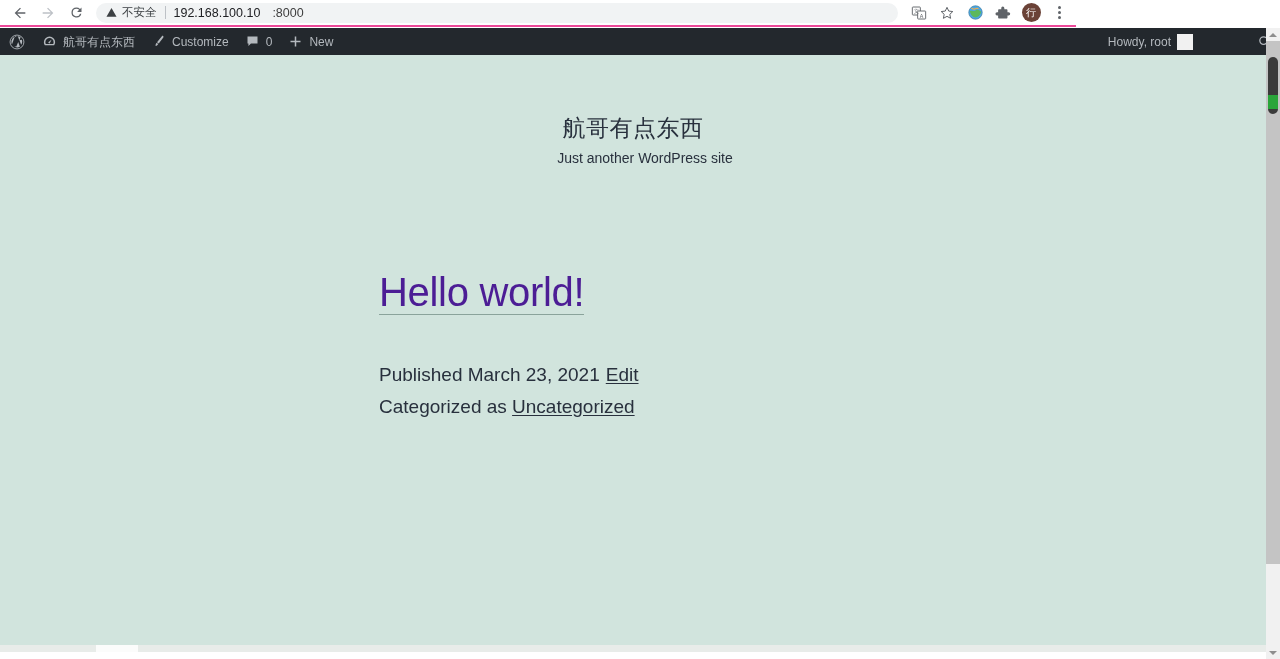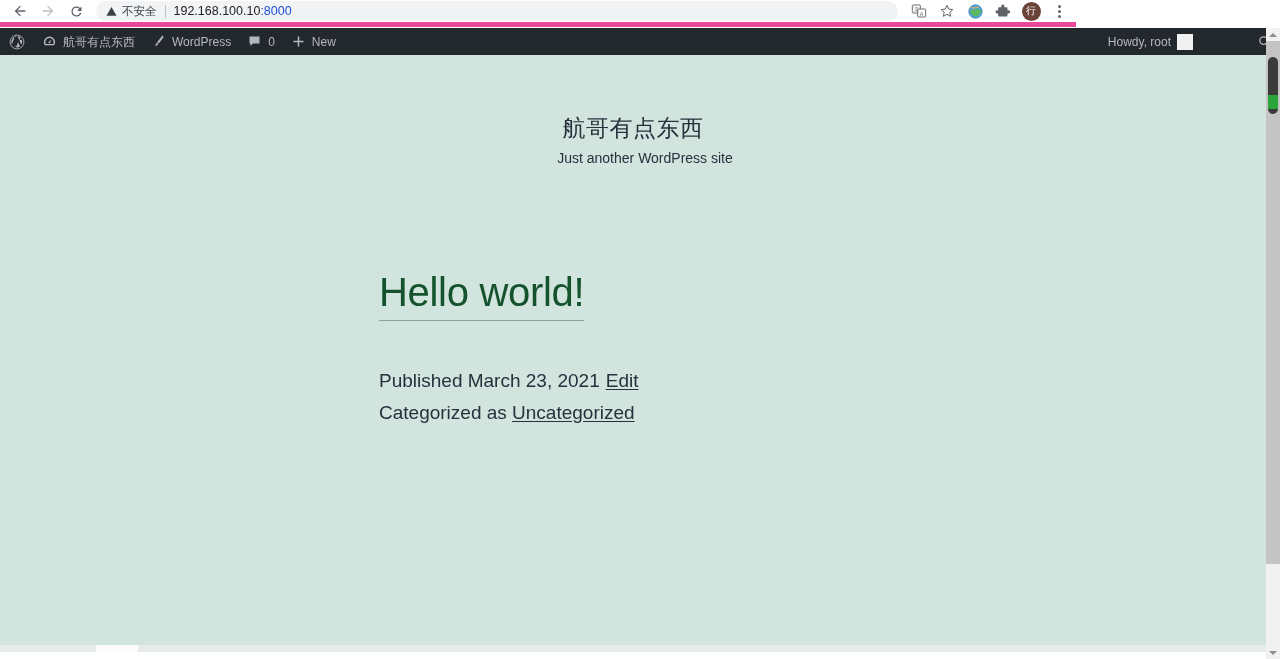--- a/index.html
+++ b/index.html
@@ -14,21 +14,21 @@
   }
 
   
   .browser-toolbar {
     position: absolute;
     top: 0; left: 0;
     width: 1076px; height: 27px;
     background: #ffffff;
     display: flex;
     align-items: center;
-    border-bottom: 5px solid #ec4899;
+    border-bottom: 2px solid #ec4899;
   }
   .nav-btns {
     display: flex;
     align-items: center;
     padding-left: 6px;
   }
   .nav-btn {
     width: 28px; height: 24px;
     display: flex;
     align-items: center;
@@ -67,21 +67,21 @@
     background: #bdc1c6;
     margin: 0 8px;
     flex-shrink: 0;
   }
   .omnibox-url {
     font-size: 12.5px;
     color: #202124;
     white-space: nowrap;
     overflow: hidden;
   }
-  .omnibox-url .port { color: #1d4ed8; }
+  .omnibox-url .port { color: #404040; padding-left: 12px; }
 
   .toolbar-icons {
     display: flex;
     align-items: center;
     gap: 2px;
     padding-right: 4px;
     flex-shrink: 0;
   }
   .tb-icon {
     width: 26px; height: 24px;
@@ -179,25 +179,25 @@
   }
 
   .post-area {
     margin-left: 379px;
     width: 520px;
     padding-top: 104px;
   }
   .post-title {
     font-size: 40px;
     font-weight: 400;
-    color: #14532d;
+    color: #4c1d95;
     line-height: 1.1;
     display: inline-block;
     border-bottom: 1px solid #8aa39b;
-    padding-bottom: 6px;
+    padding-bottom: 0;
     cursor: pointer;
     letter-spacing: -0.3px;
   }
   .post-excerpt {
     margin-top: 37px;
     font-size: 16.5px;
     line-height: 1.72;
     color: #28303d;
     max-width: 500px;
   }
@@ -372,21 +372,21 @@
         <path d="M12 4a9 9 0 0 0-9 9c0 2 .6 3.5 1.6 4.9h14.8A8.9 8.9 0 0 0 21 13a9 9 0 0 0-9-9zm0 2.4a6.6 6.6 0 0 1 6.6 6.6c0 1.2-.3 2.2-.8 3.1H6.2a6.4 6.4 0 0 1-.8-3.1A6.6 6.6 0 0 1 12 6.4z" fill="#b4b9be"></path>
         <path d="M15.5 8.8l-4.3 3.6a1.3 1.3 0 1 0 1.6 1.7z" fill="#b4b9be"></path>
       </svg>
       <span class="ab-label">航哥有点东西</span>
     </div>
     <div class="ab-item">
       <svg width="15" height="15" viewBox="0 0 24 24">
         <path d="M19.5 3.2c-.6-.6-1.6-.5-2.1.2L9.6 13.1l2.8 2.2 7.3-9.9c.5-.7.4-1.6-.2-2.2z" fill="#b4b9be"></path>
         <path d="M8.9 14l2.6 2-1.1 1.5c-.9 1.3-2.6 1.7-3.6 1.2.7-.6.9-1.6.7-2.5z" fill="#b4b9be"></path>
       </svg>
-      <span class="ab-label">WordPress</span>
+      <span class="ab-label">Customize</span>
     </div>
     <div class="ab-item">
       <svg width="15" height="15" viewBox="0 0 24 24">
         <path d="M4 4h16v11H9.5L5.5 19v-4H4z" fill="#b4b9be"></path>
       </svg>
       <span class="ab-label ab-count">0</span>
     </div>
     <div class="ab-item">
       <svg width="15" height="15" viewBox="0 0 24 24">
         <path d="M10.8 4h2.4v6.8H20v2.4h-6.8V20h-2.4v-6.8H4v-2.4h6.8z" fill="#b4b9be"></path>

